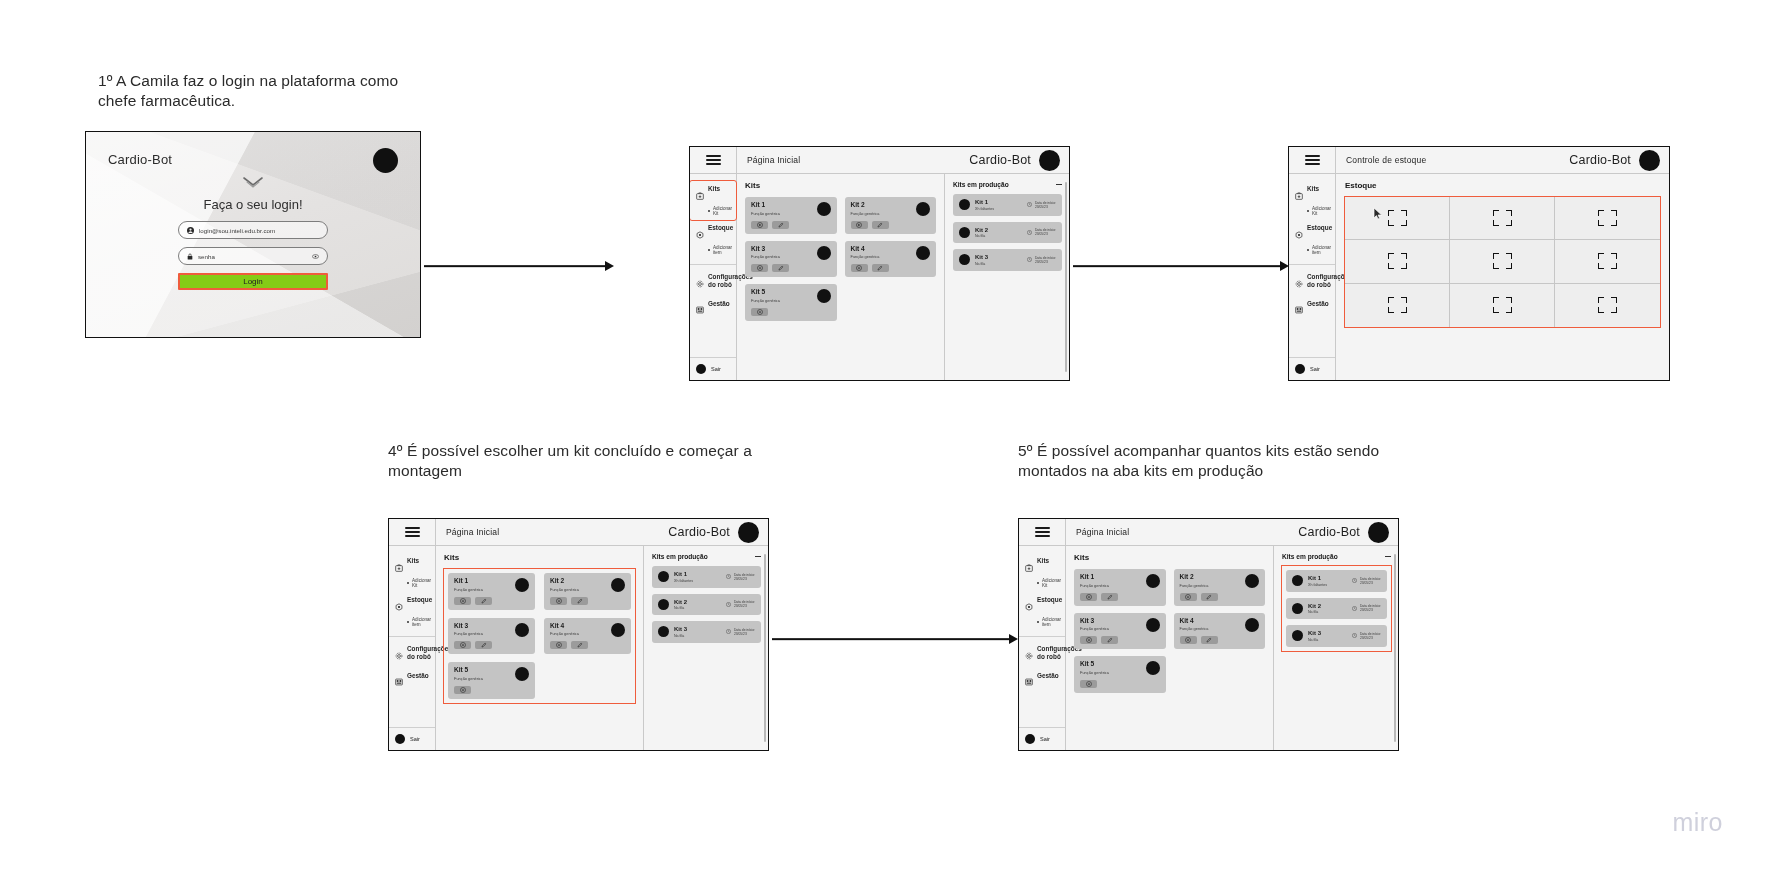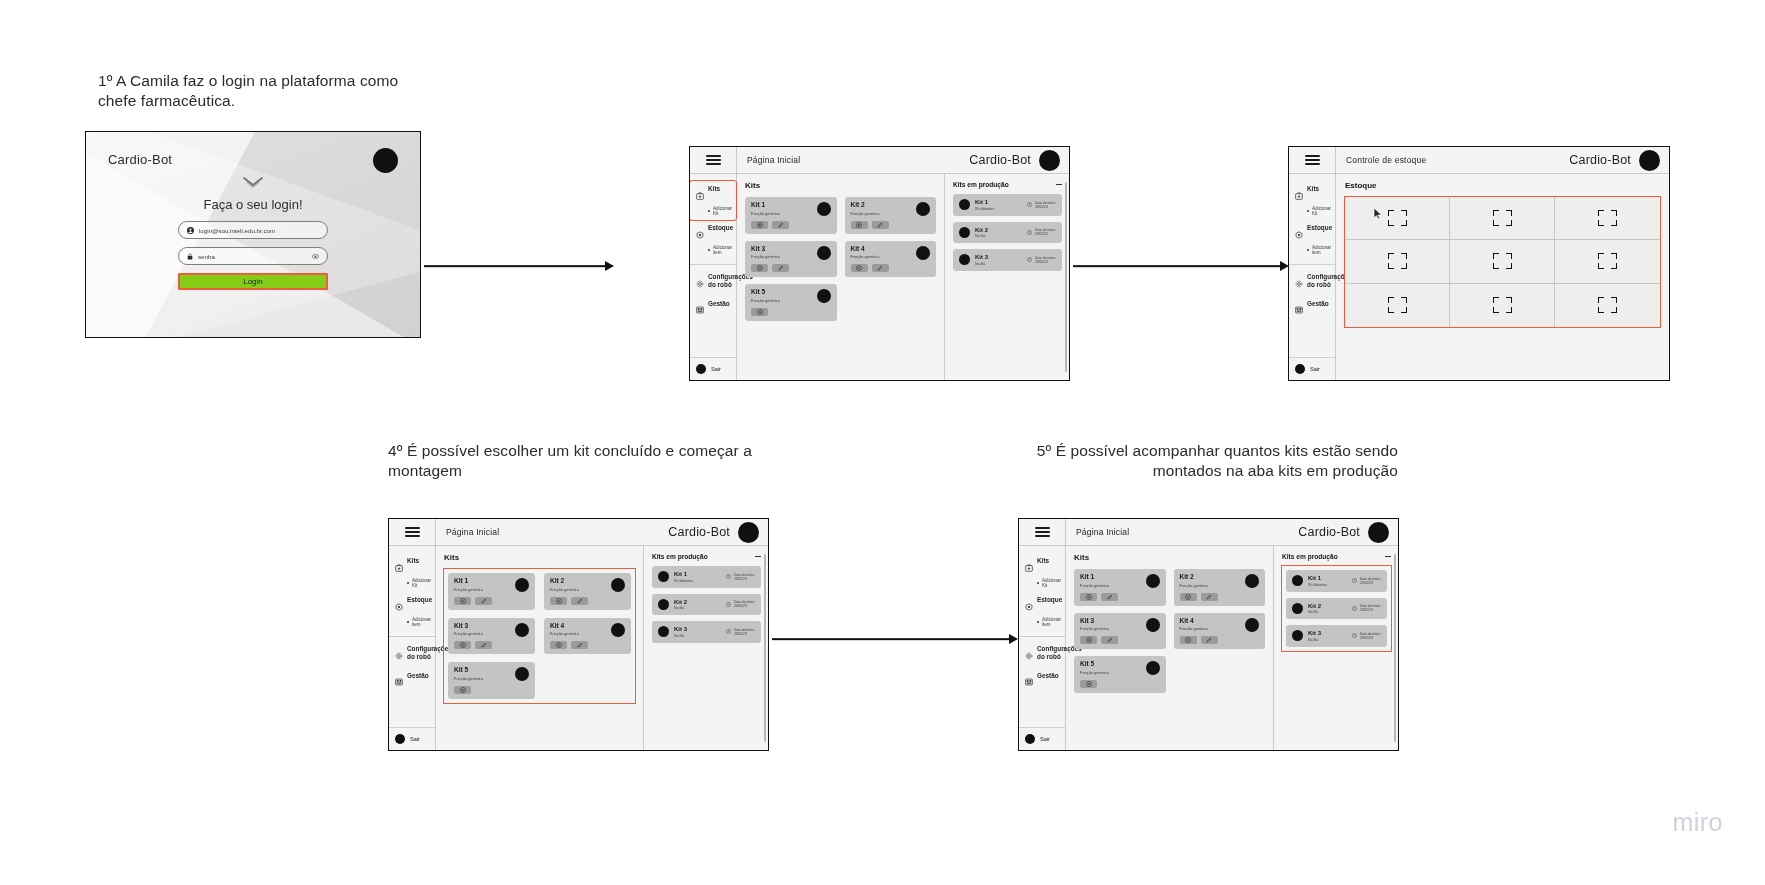--- a/index.html
+++ b/index.html
@@ -906,21 +906,21 @@
         </div>
       </div>
     </div>
   </div>
 
   <div class="arrow" style="left:772px; top:632px; width:246px; height:14px;">
     <div class="line" style="width:237px;"></div>
       <div class="head"></div>
   </div>
 
-  <div class="caption" style="left:1018px; top:441px; width:380px;text-align:right;">5º É possível acompanhar quantos kits estão sendo montados na aba kits em produção</div>
+  <div class="caption" style="left:1018px; top:441px; width:380px;">5º É possível acompanhar quantos kits estão sendo montados na aba kits em produção</div>
 
   <div class="mock" style="left:1018px; top:518px; width:381px; height:233px;">
     <div class="app">
       <div class="app-top" style="height:27px;">
         <div class="burger-cell" style="width:47px;">
           <span class="burger">
             <i style="width:15px;height:1.5px"></i>
               <i style="width:15px;height:1.5px"></i>
               <i style="width:15px;height:1.5px"></i>
           </span>

